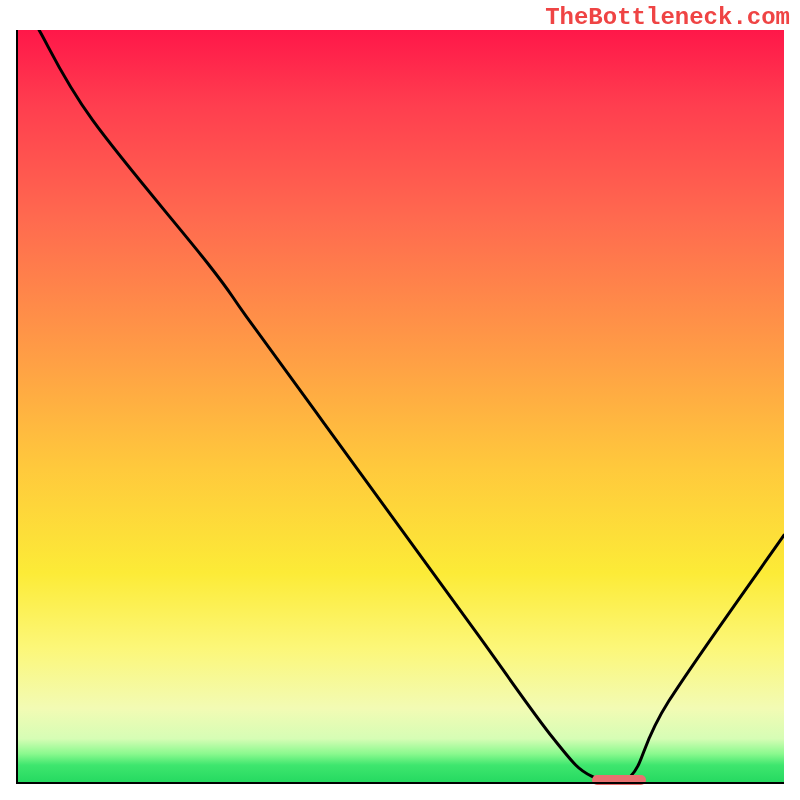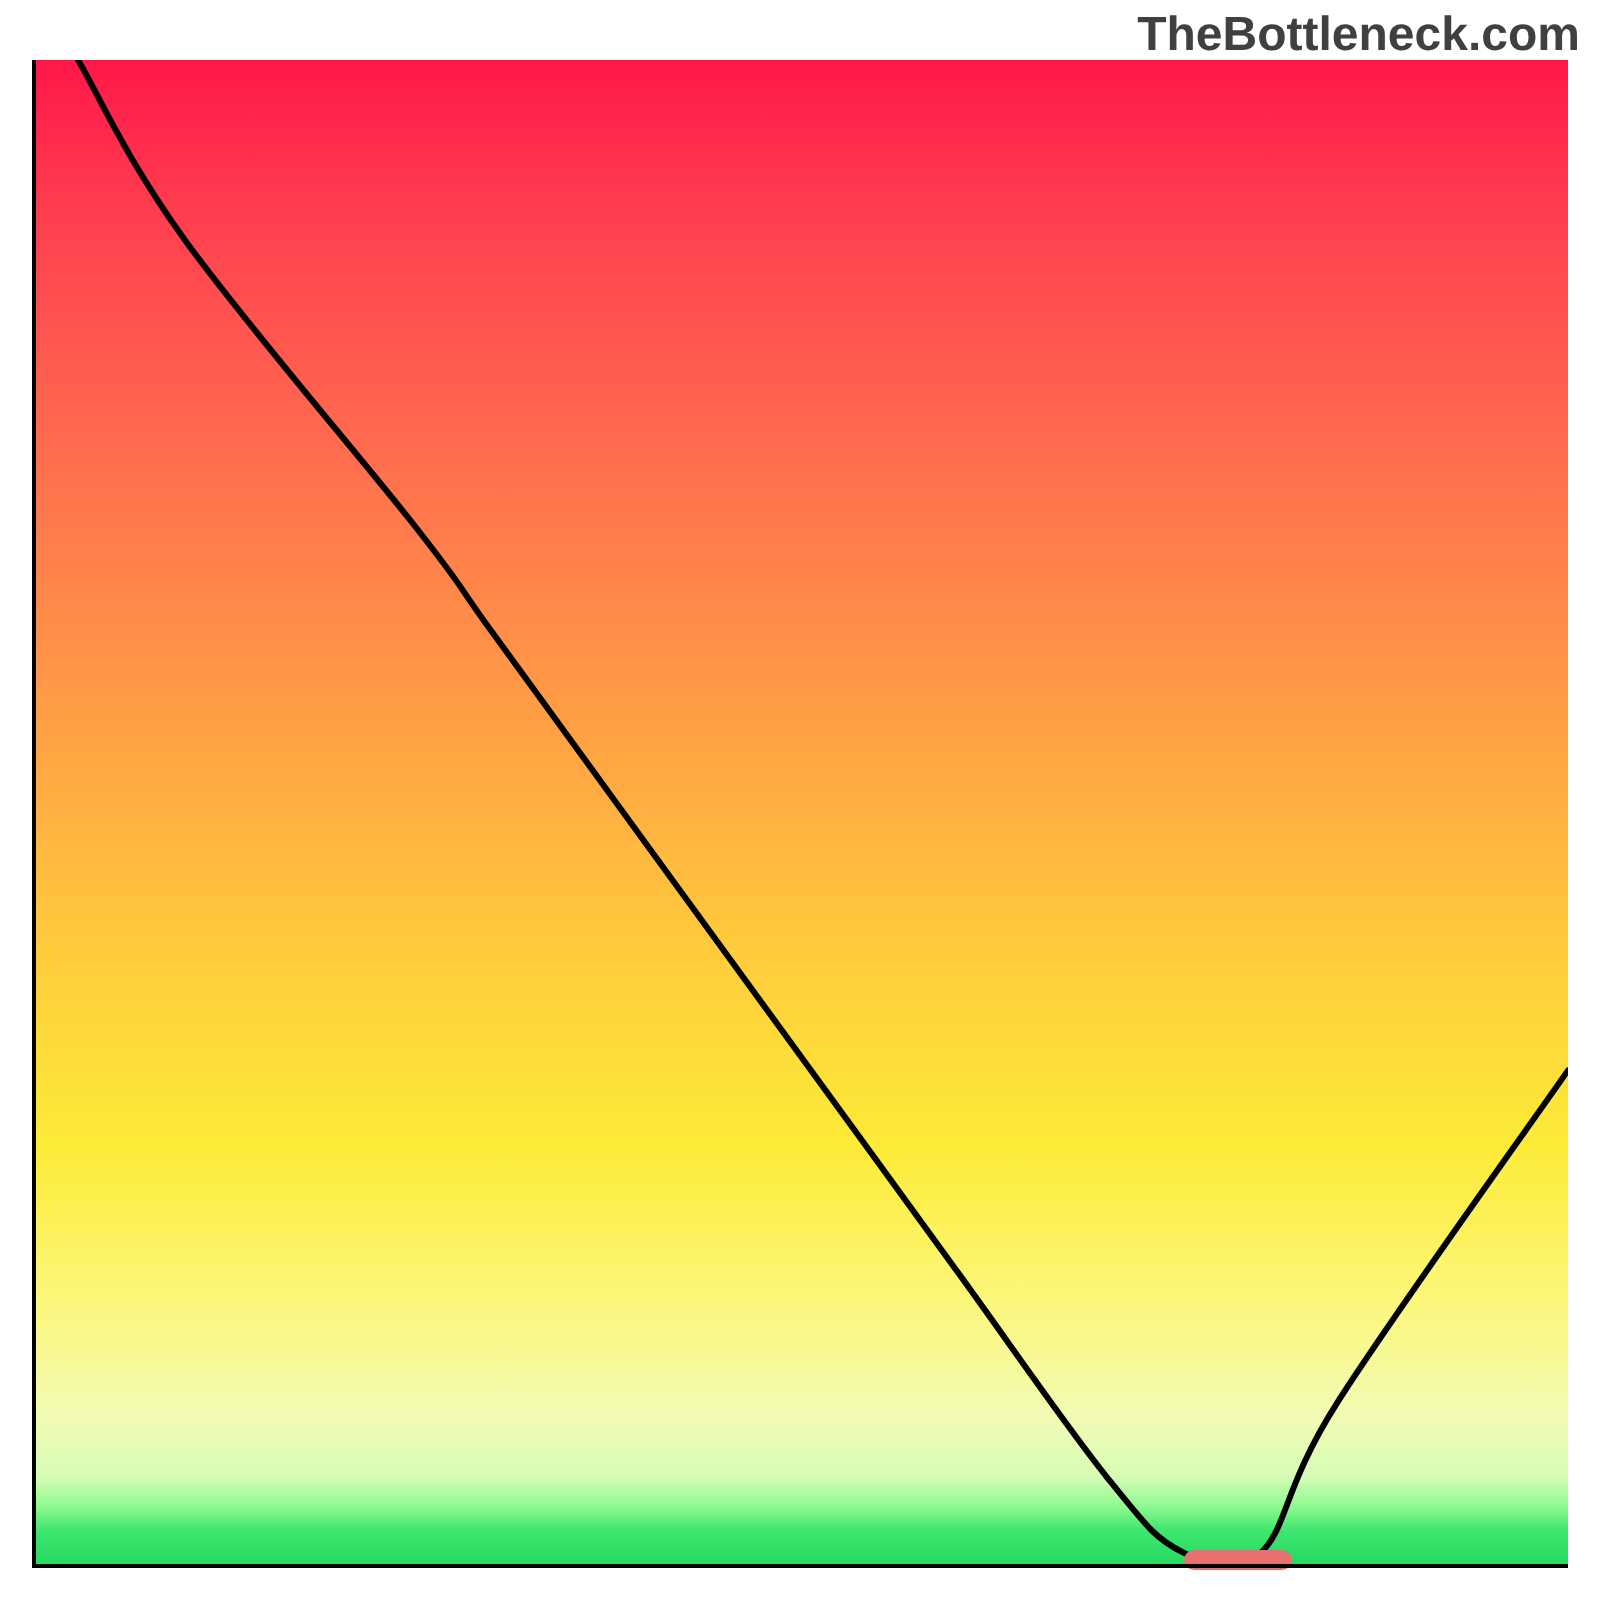--- a/index.html
+++ b/index.html
@@ -11,24 +11,24 @@
   .canvas {
     position: relative;
     width: 800px;
     height: 800px;
     overflow: hidden;
   }
   .watermark {
     position: absolute;
     top: 4px;
     right: 10px;
-    font-family: Liberation Sans, sans-serif;
+    font-family: Liberation Mono, monospace;
     font-size: 24px;
     font-weight: 600;
-    color: #404040;
+    color: #ef4444;
     letter-spacing: 0;
     text-align: center;
   }
   
   .plot {
     position: absolute;
     left: 16px;
     top: 30px;
     width: 768px;
     height: 754px;

